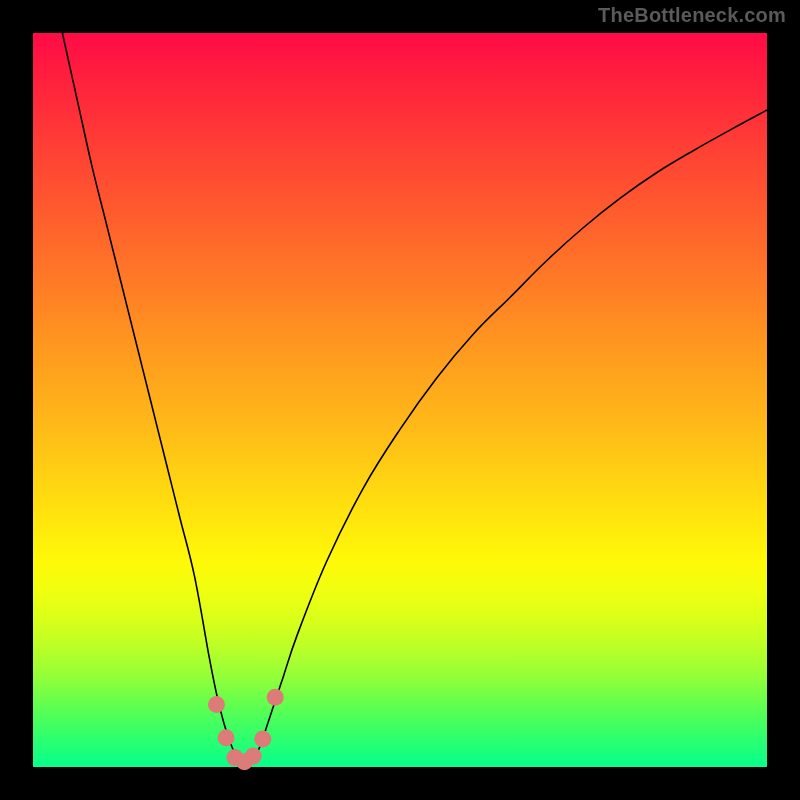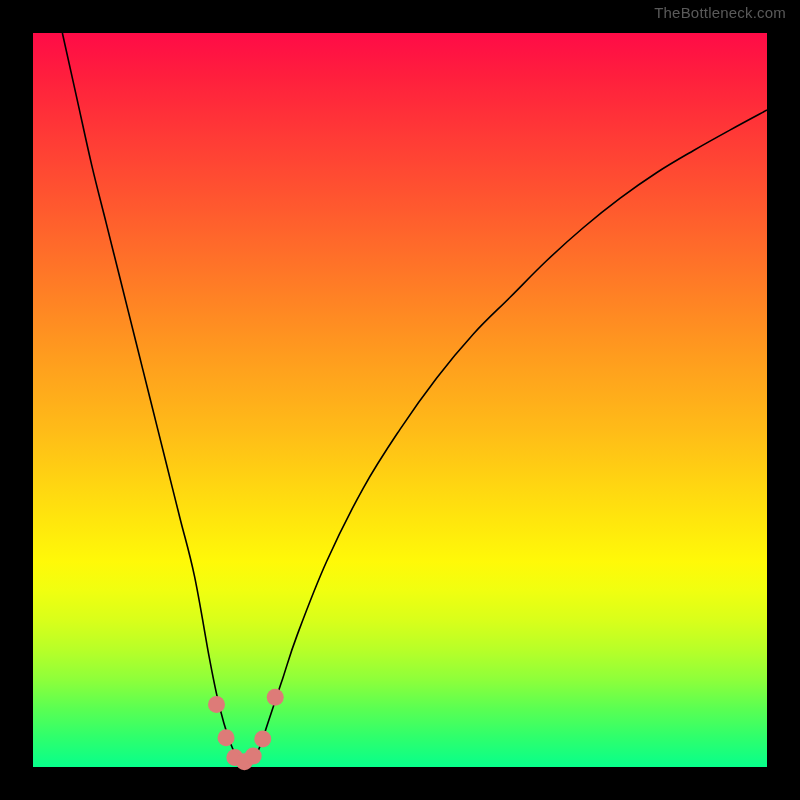--- a/index.html
+++ b/index.html
@@ -14,23 +14,23 @@
   .stage {
     position: relative;
     width: 800px;
     height: 800px;
   }
   .watermark {
     position: absolute;
     top: 4px;
     right: 14px;
     color: #5a5a5a;
-    font-size: 15px;
+    font-size: 20px;
     letter-spacing: 0.2px;
-    font-weight: 400;
+    font-weight: 700;
     z-index: 10;
     text-align: center;
   }
   .plot {
     position: absolute;
     left: 33px;
     top: 33px;
     width: 734px;
     height: 734px;
     

